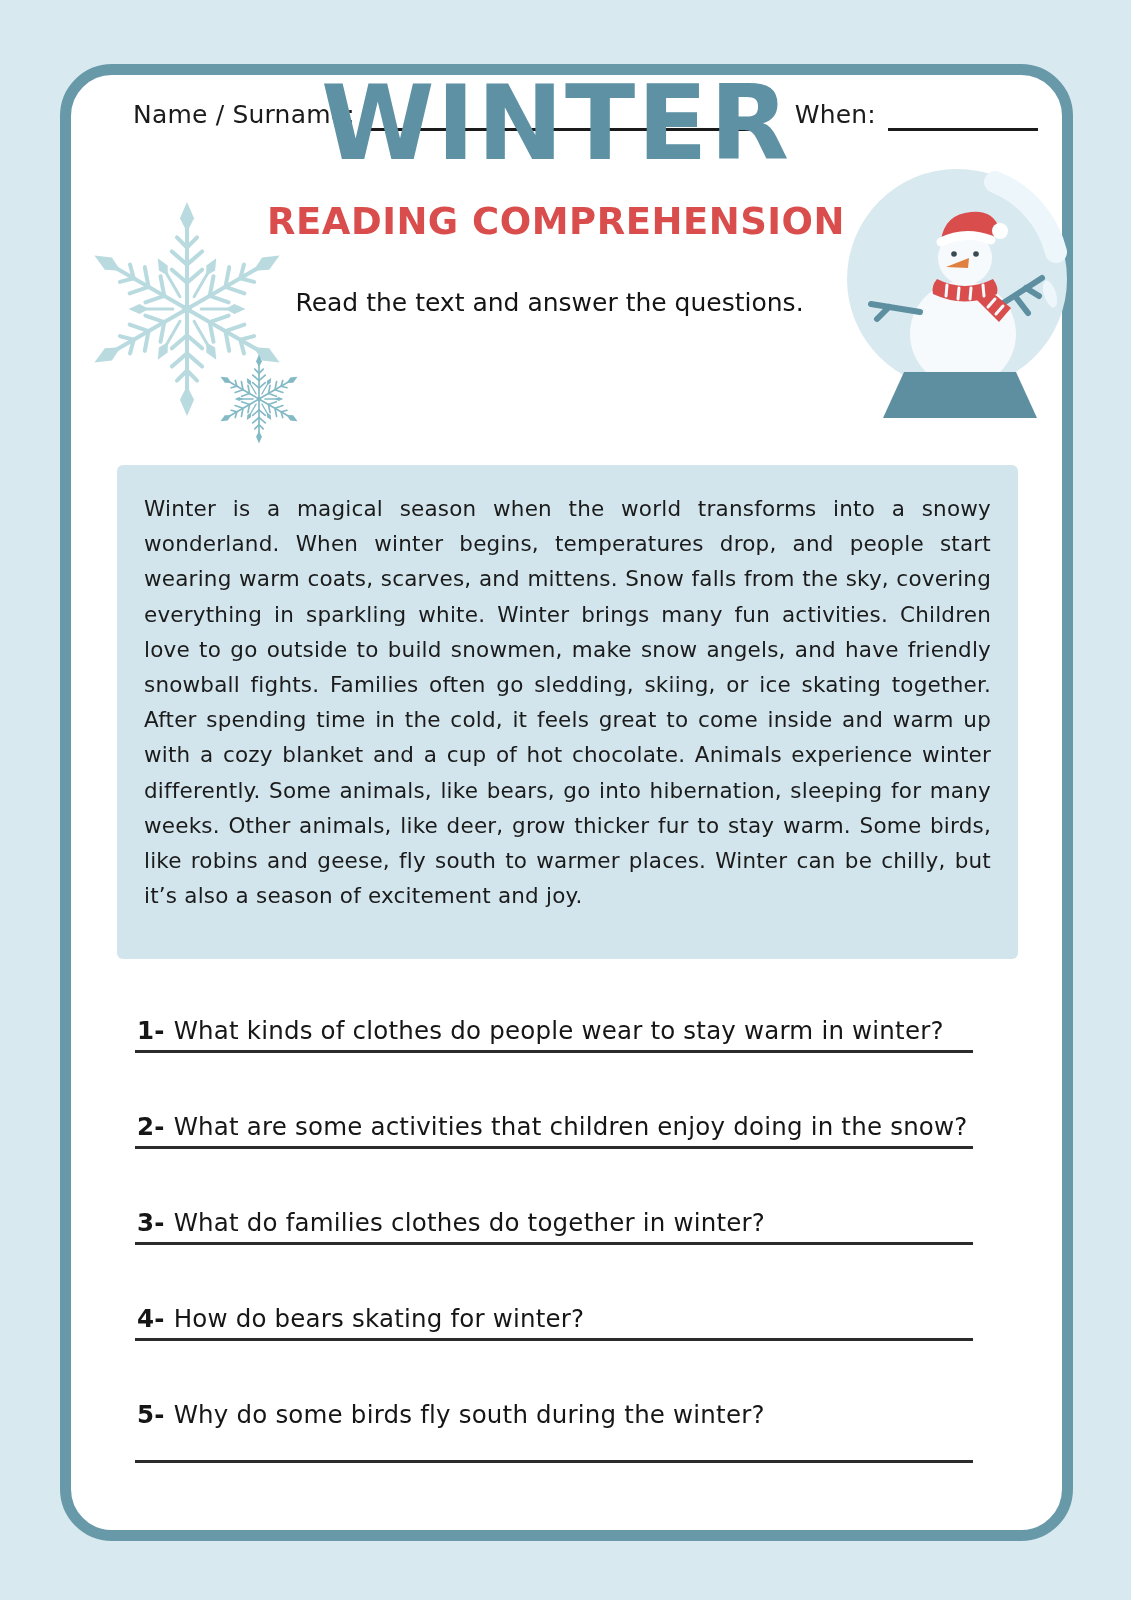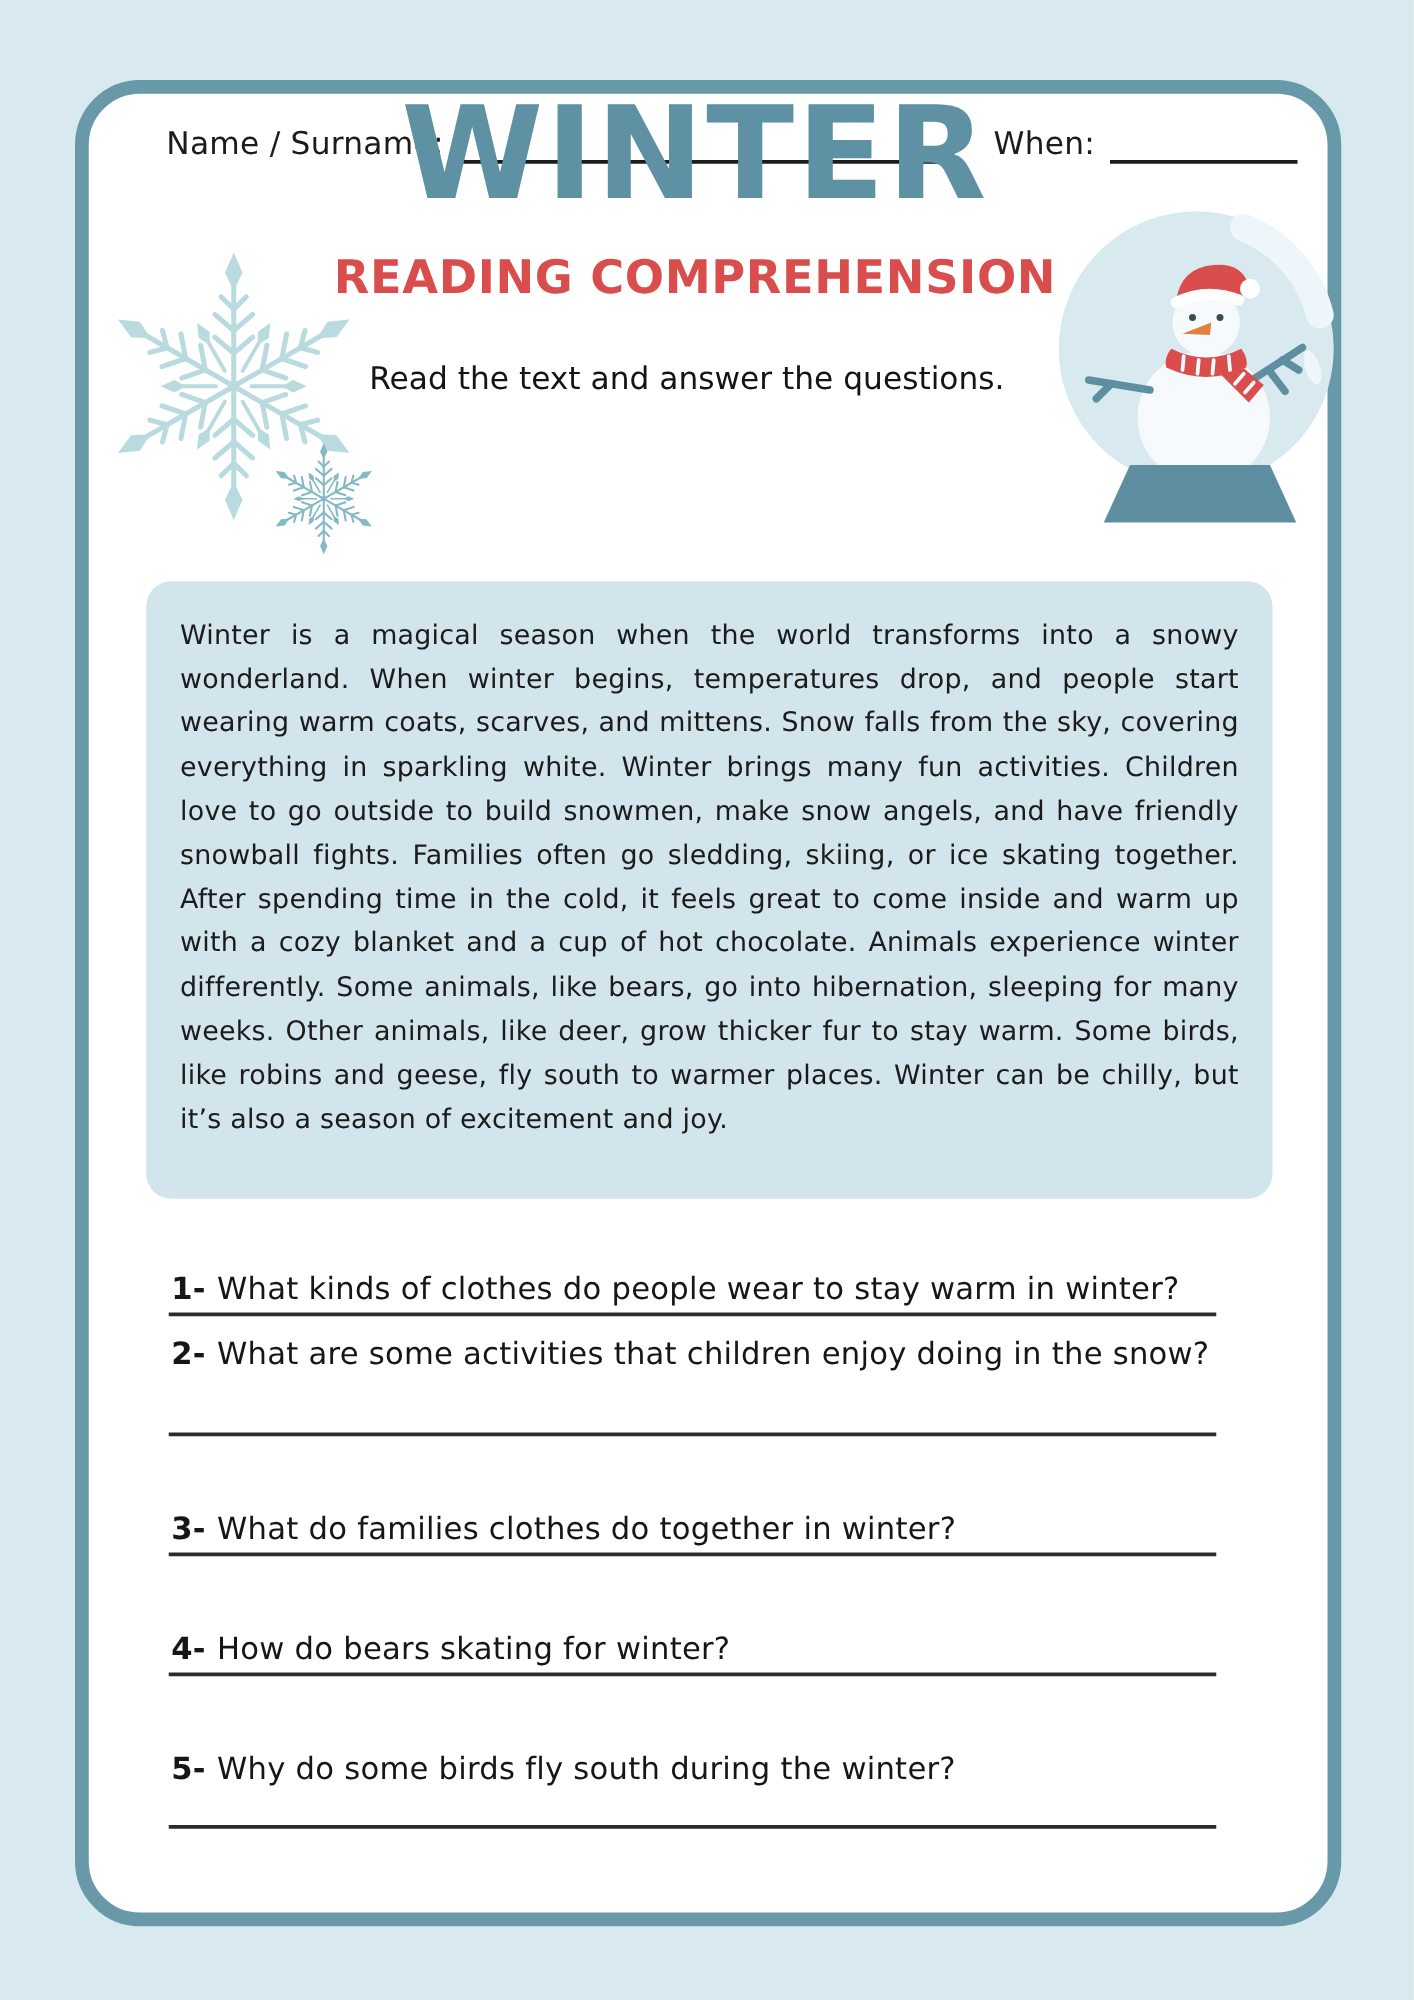--- a/index.html
+++ b/index.html
@@ -58,21 +58,21 @@
   .snow-globe {
     position:absolute; left:845px; top:166px;
     width:228px; height:256px; z-index:5;
   }
 
   
   .passage-box {
     position:absolute; left:117px; top:465px;
     width:901px; height:494px;
     background:var(--passage-bg,#d2e4ec);
-    border-radius:20px;
+    border-radius:6px;
     padding:26px 27px;
     overflow:hidden;
   }
   .passage-box p {
     font-size:21.5px; line-height:35.2px;
     text-align:justify; color:#1b1b1b; letter-spacing:0.2px;
   }
 
   
   .question {
@@ -80,21 +80,21 @@
     font-size:24.5px; color:#161616; letter-spacing:0.2px;
     white-space:nowrap;
     margin-top:24px;
   }
   .question .qnum { font-weight:800; margin-right:9px; }
   .answer-line {
     position:absolute; left:135px; width:838px;
     border-top:3px solid #2b2b2b; height:0;
   }
   .q1 { top:992px; }  .a1 { top:1050px; }
-  .q2 { top:1044px; } .a2 { top:1146px; }
+  .q2 { top:1088px; } .a2 { top:1146px; }
   .q3 { top:1184px; } .a3 { top:1242px; }
   .q4 { top:1280px; } .a4 { top:1338px; }
   .q5 { top:1376px; } .a5 { top:1460px; }
 </style>
 </head>
 <body>
 
 <div class="card"></div>
 
 <div class="name-row">

